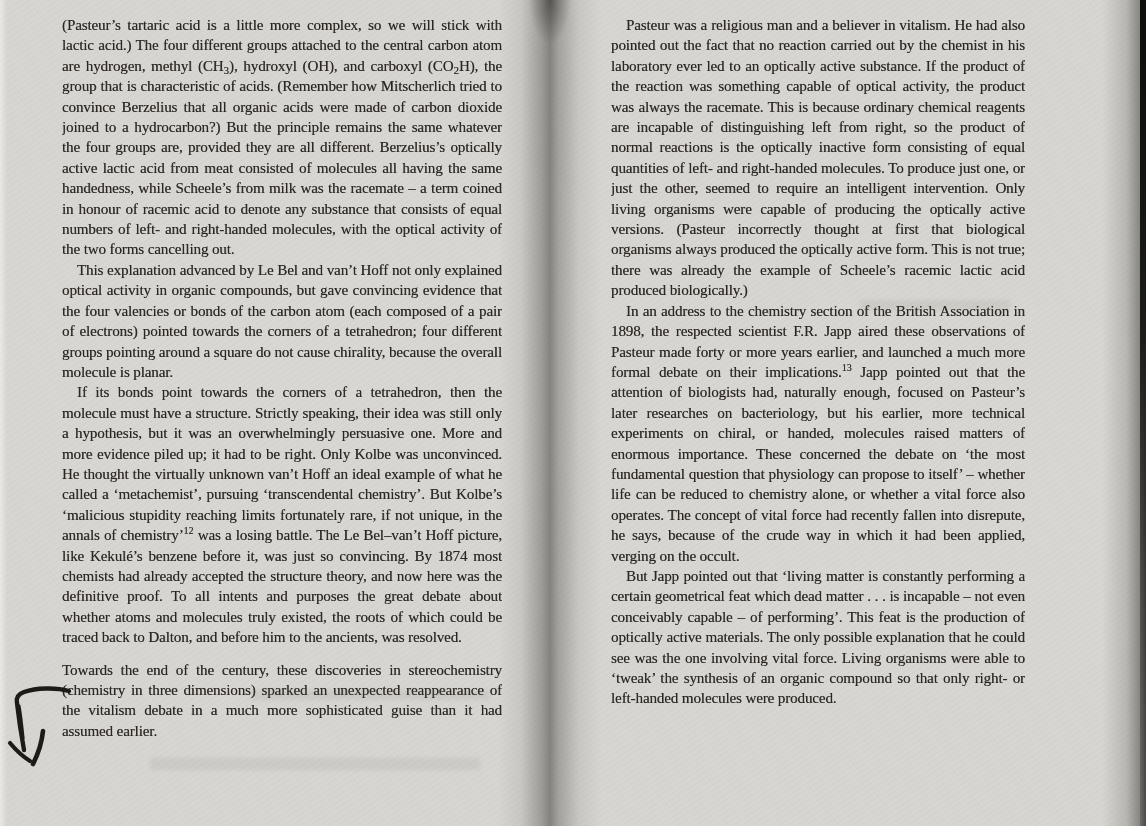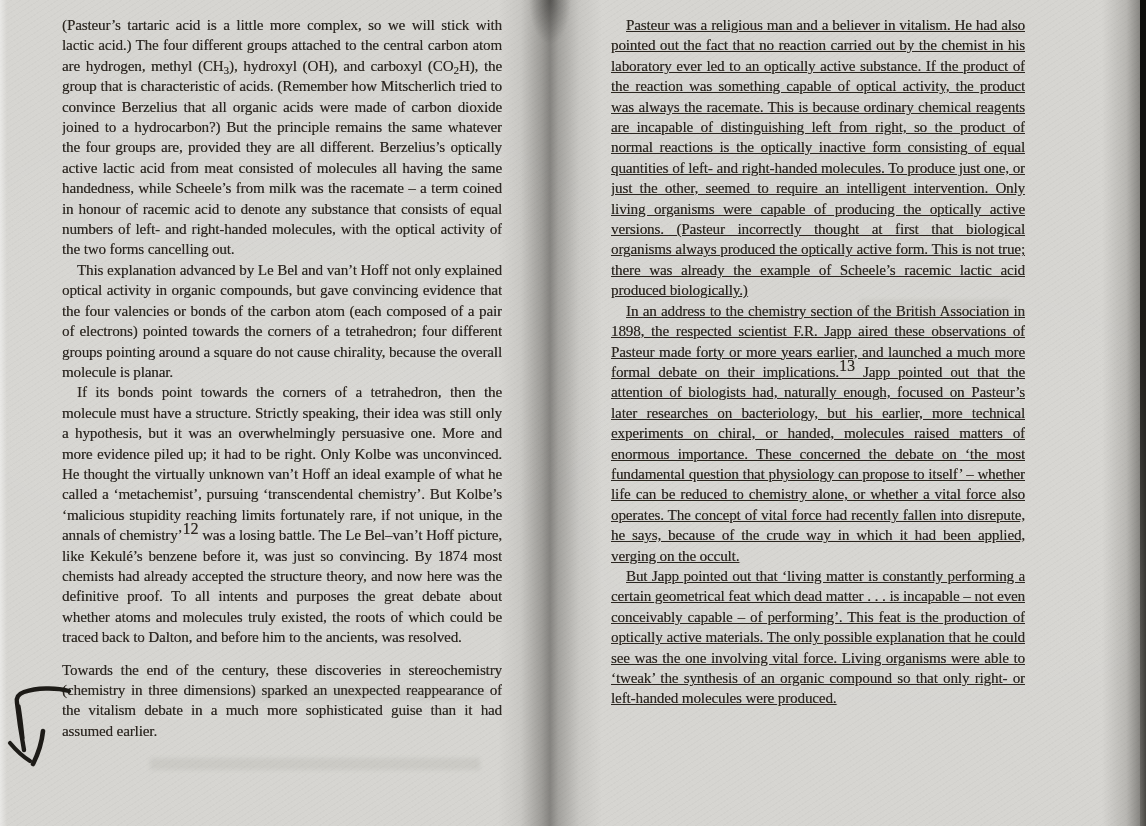--- a/index.html
+++ b/index.html
@@ -22,25 +22,25 @@
   .page-col{
     position:absolute;top:15px;
     color:#2b2620;
     font-size:15px;line-height:20.4px;
     text-align:justify;
     letter-spacing:-0.1px;
     text-shadow:0.3px 0 0 rgba(43,38,32,0.55);
     overflow:hidden;
   }
   #left-col{left:62px;width:440px;height:796px;}
-  #right-col{left:611px;width:414px;height:796px;text-decoration:underline;}
+  #right-col{left:611px;width:414px;height:796px;}
   .para{margin:0;padding:0;hyphens:none;}
   .para.indent{text-indent:15px;}
   .para.space-before{margin-top:12px;}
-  sup{font-size:16px;line-height:0;vertical-align:super;letter-spacing:0;}
+  sup{font-size:10px;line-height:0;vertical-align:super;letter-spacing:0;}
   sub{font-size:11px;line-height:0;vertical-align:-3px;letter-spacing:0;}
   
   #gutter{
     position:absolute;top:0;left:498px;width:104px;height:826px;pointer-events:none;
     background:linear-gradient(to right,
       rgba(76,74,70,0) 0%,
       rgba(76,74,70,0.10) 22%,
       rgba(64,62,58,0.38) 42%,
       rgba(58,56,53,0.52) 50%,
       rgba(64,62,58,0.34) 58%,

